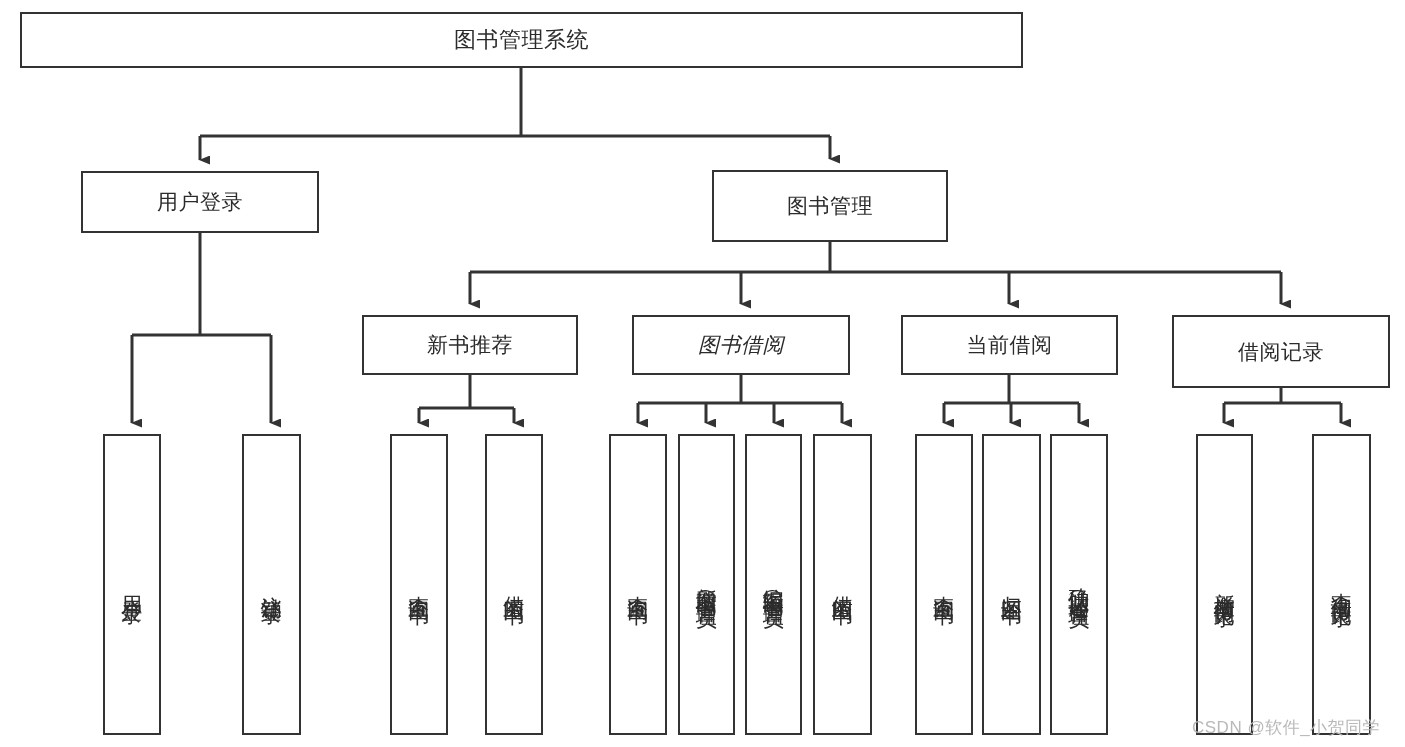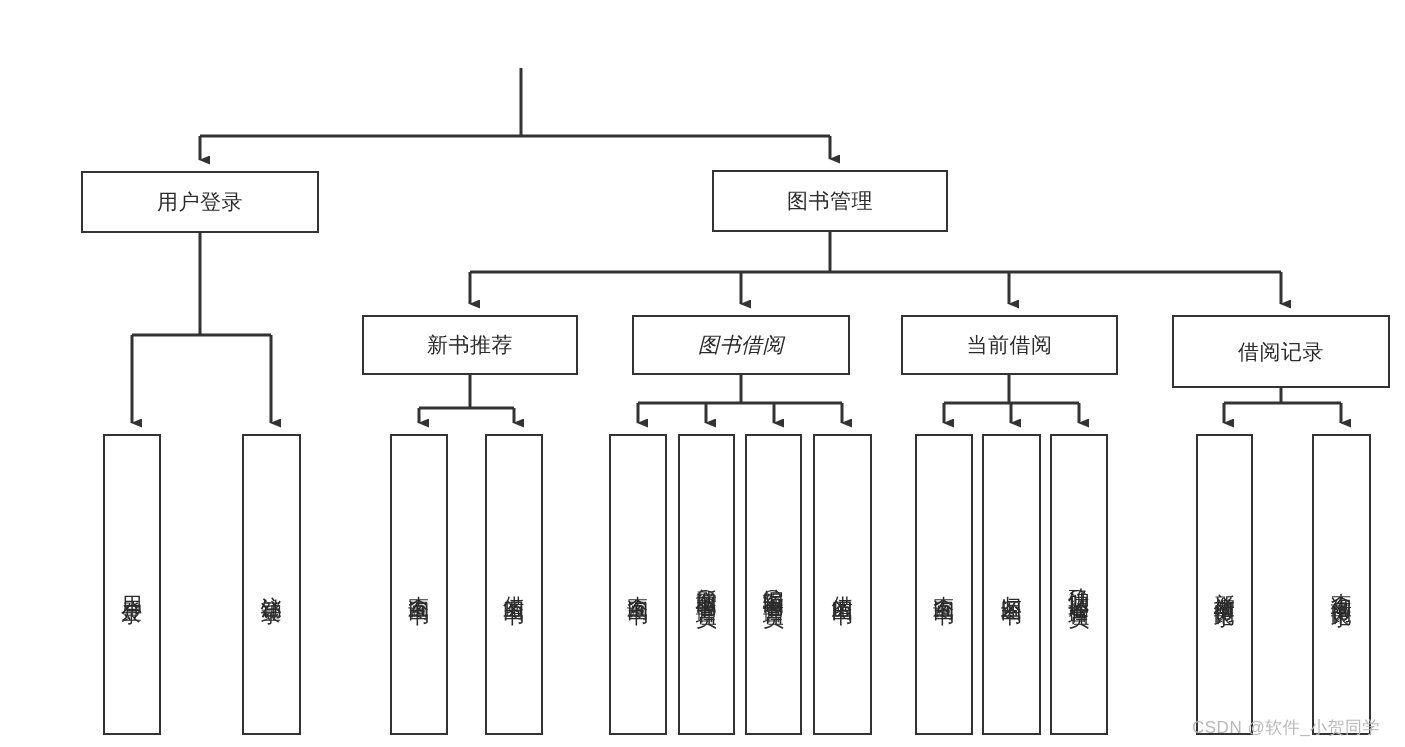--- a/index.html
+++ b/index.html
@@ -113,23 +113,24 @@
       <path d="M1011,403 L1011,423" marker-end="url(#arrowhead)"></path>
       <path d="M1079,403 L1079,423" marker-end="url(#arrowhead)"></path>
 
       <path d="M1281,375 L1281,403"></path>
       <path d="M1224,403 L1341,403"></path>
       <path d="M1224,403 L1224,423" marker-end="url(#arrowhead)"></path>
       <path d="M1341,403 L1341,423" marker-end="url(#arrowhead)"></path>
     </g>
   </svg>
 
+  <div class="node root horiz" id="node-root" style="left: 20px; top: 12px; width: 1003px; height: 56px;">图书管理系统</div>
 
   <div class="node horiz" id="node-l2-0" style="left: 81px; top: 171px; width: 238px; height: 62px;">用户登录</div>
-  <div class="node horiz" id="node-l2-1" style="left: 712px; top: 170px; width: 236px; height: 62px;">图书管理</div>
+  <div class="node horiz" id="node-l2-1" style="left: 712px; top: 170px; width: 236px; height: 72px;">图书管理</div>
 
   <div class="node horiz" id="node-l3-0" style="left: 362px; top: 315px; width: 216px; height: 60px;">新书推荐</div>
   <div class="node horiz" id="node-l3-1" style="left: 632px; top: 315px; width: 218px; height: 60px; font-style: italic;">图书借阅</div>
   <div class="node horiz" id="node-l3-2" style="left: 901px; top: 315px; width: 217px; height: 60px;">当前借阅</div>
   <div class="node horiz" id="node-l3-3" style="left: 1172px; top: 315px; width: 218px; height: 73px;">借阅记录</div>
 
   <div class="node vert" id="node-leaf-0" style="left: 103px; top: 434px; width: 58px; height: 301px;">用户登录</div>
   <div class="node vert" id="node-leaf-1" style="left: 242px; top: 434px; width: 59px; height: 301px;">注销登录</div>
   <div class="node vert" id="node-leaf-2" style="left: 390px; top: 434px; width: 58px; height: 301px;">查询图书</div>
   <div class="node vert" id="node-leaf-3" style="left: 485px; top: 434px; width: 58px; height: 301px;">借阅图书</div>

